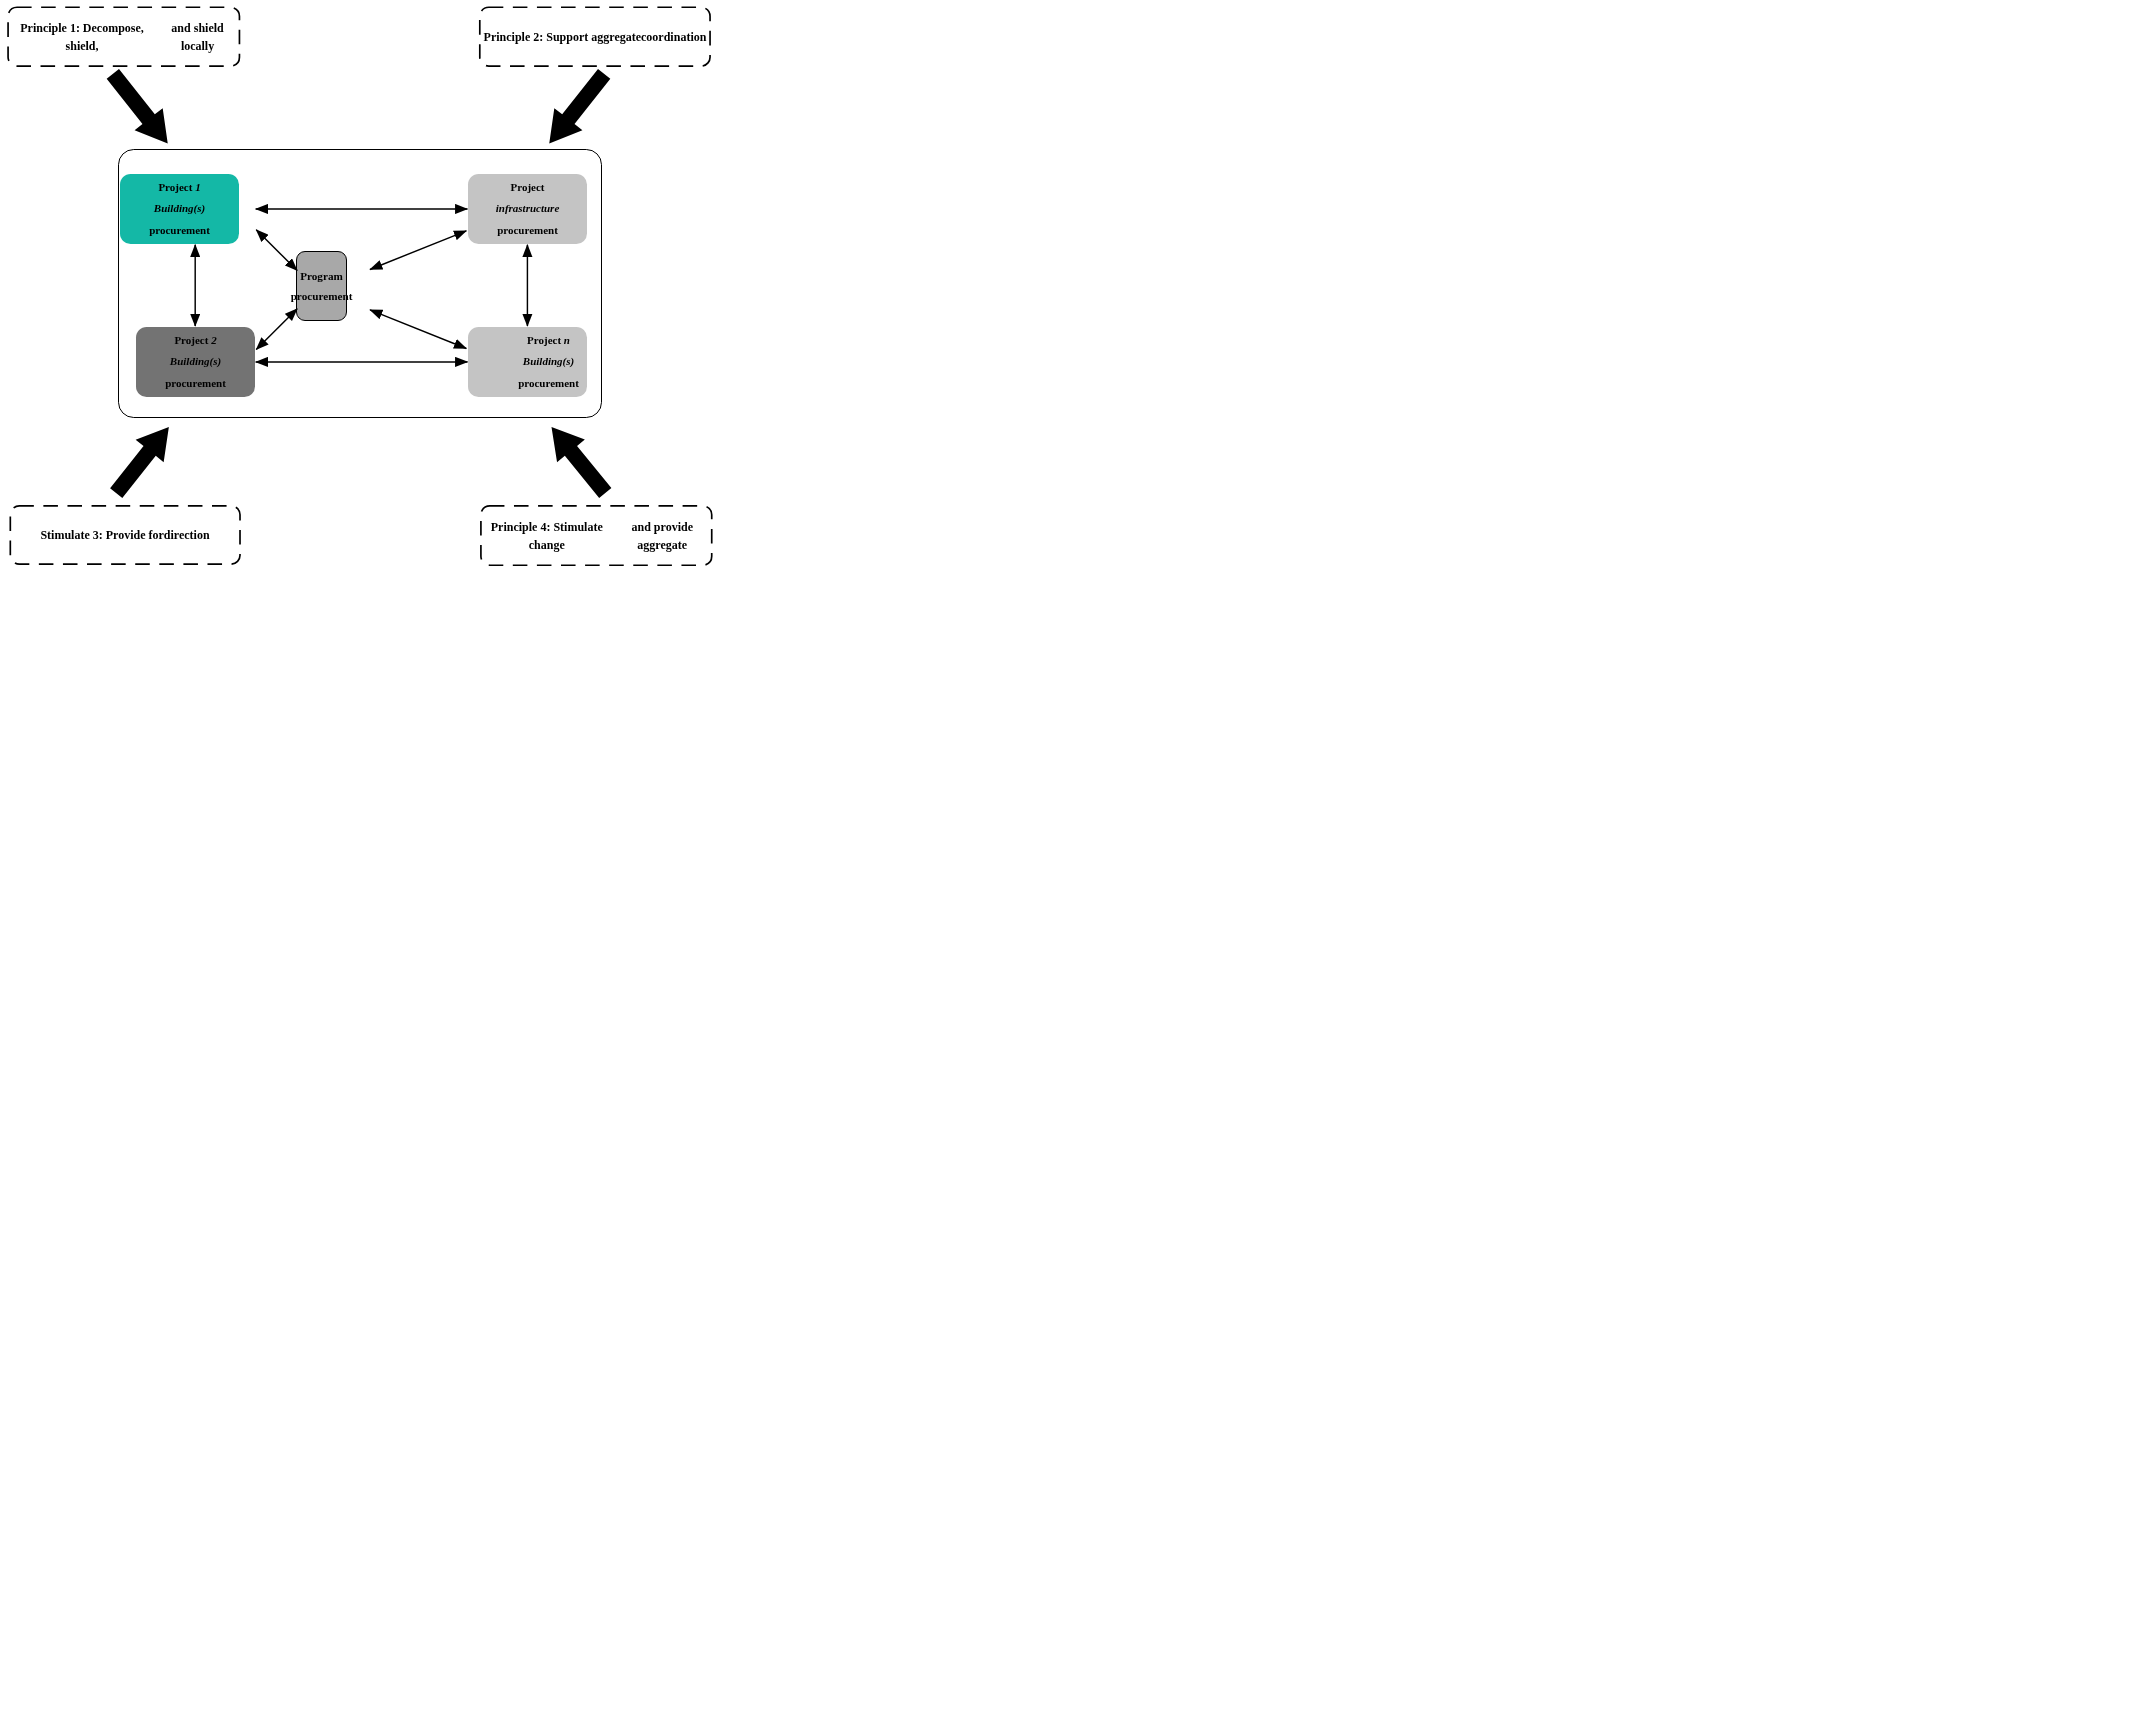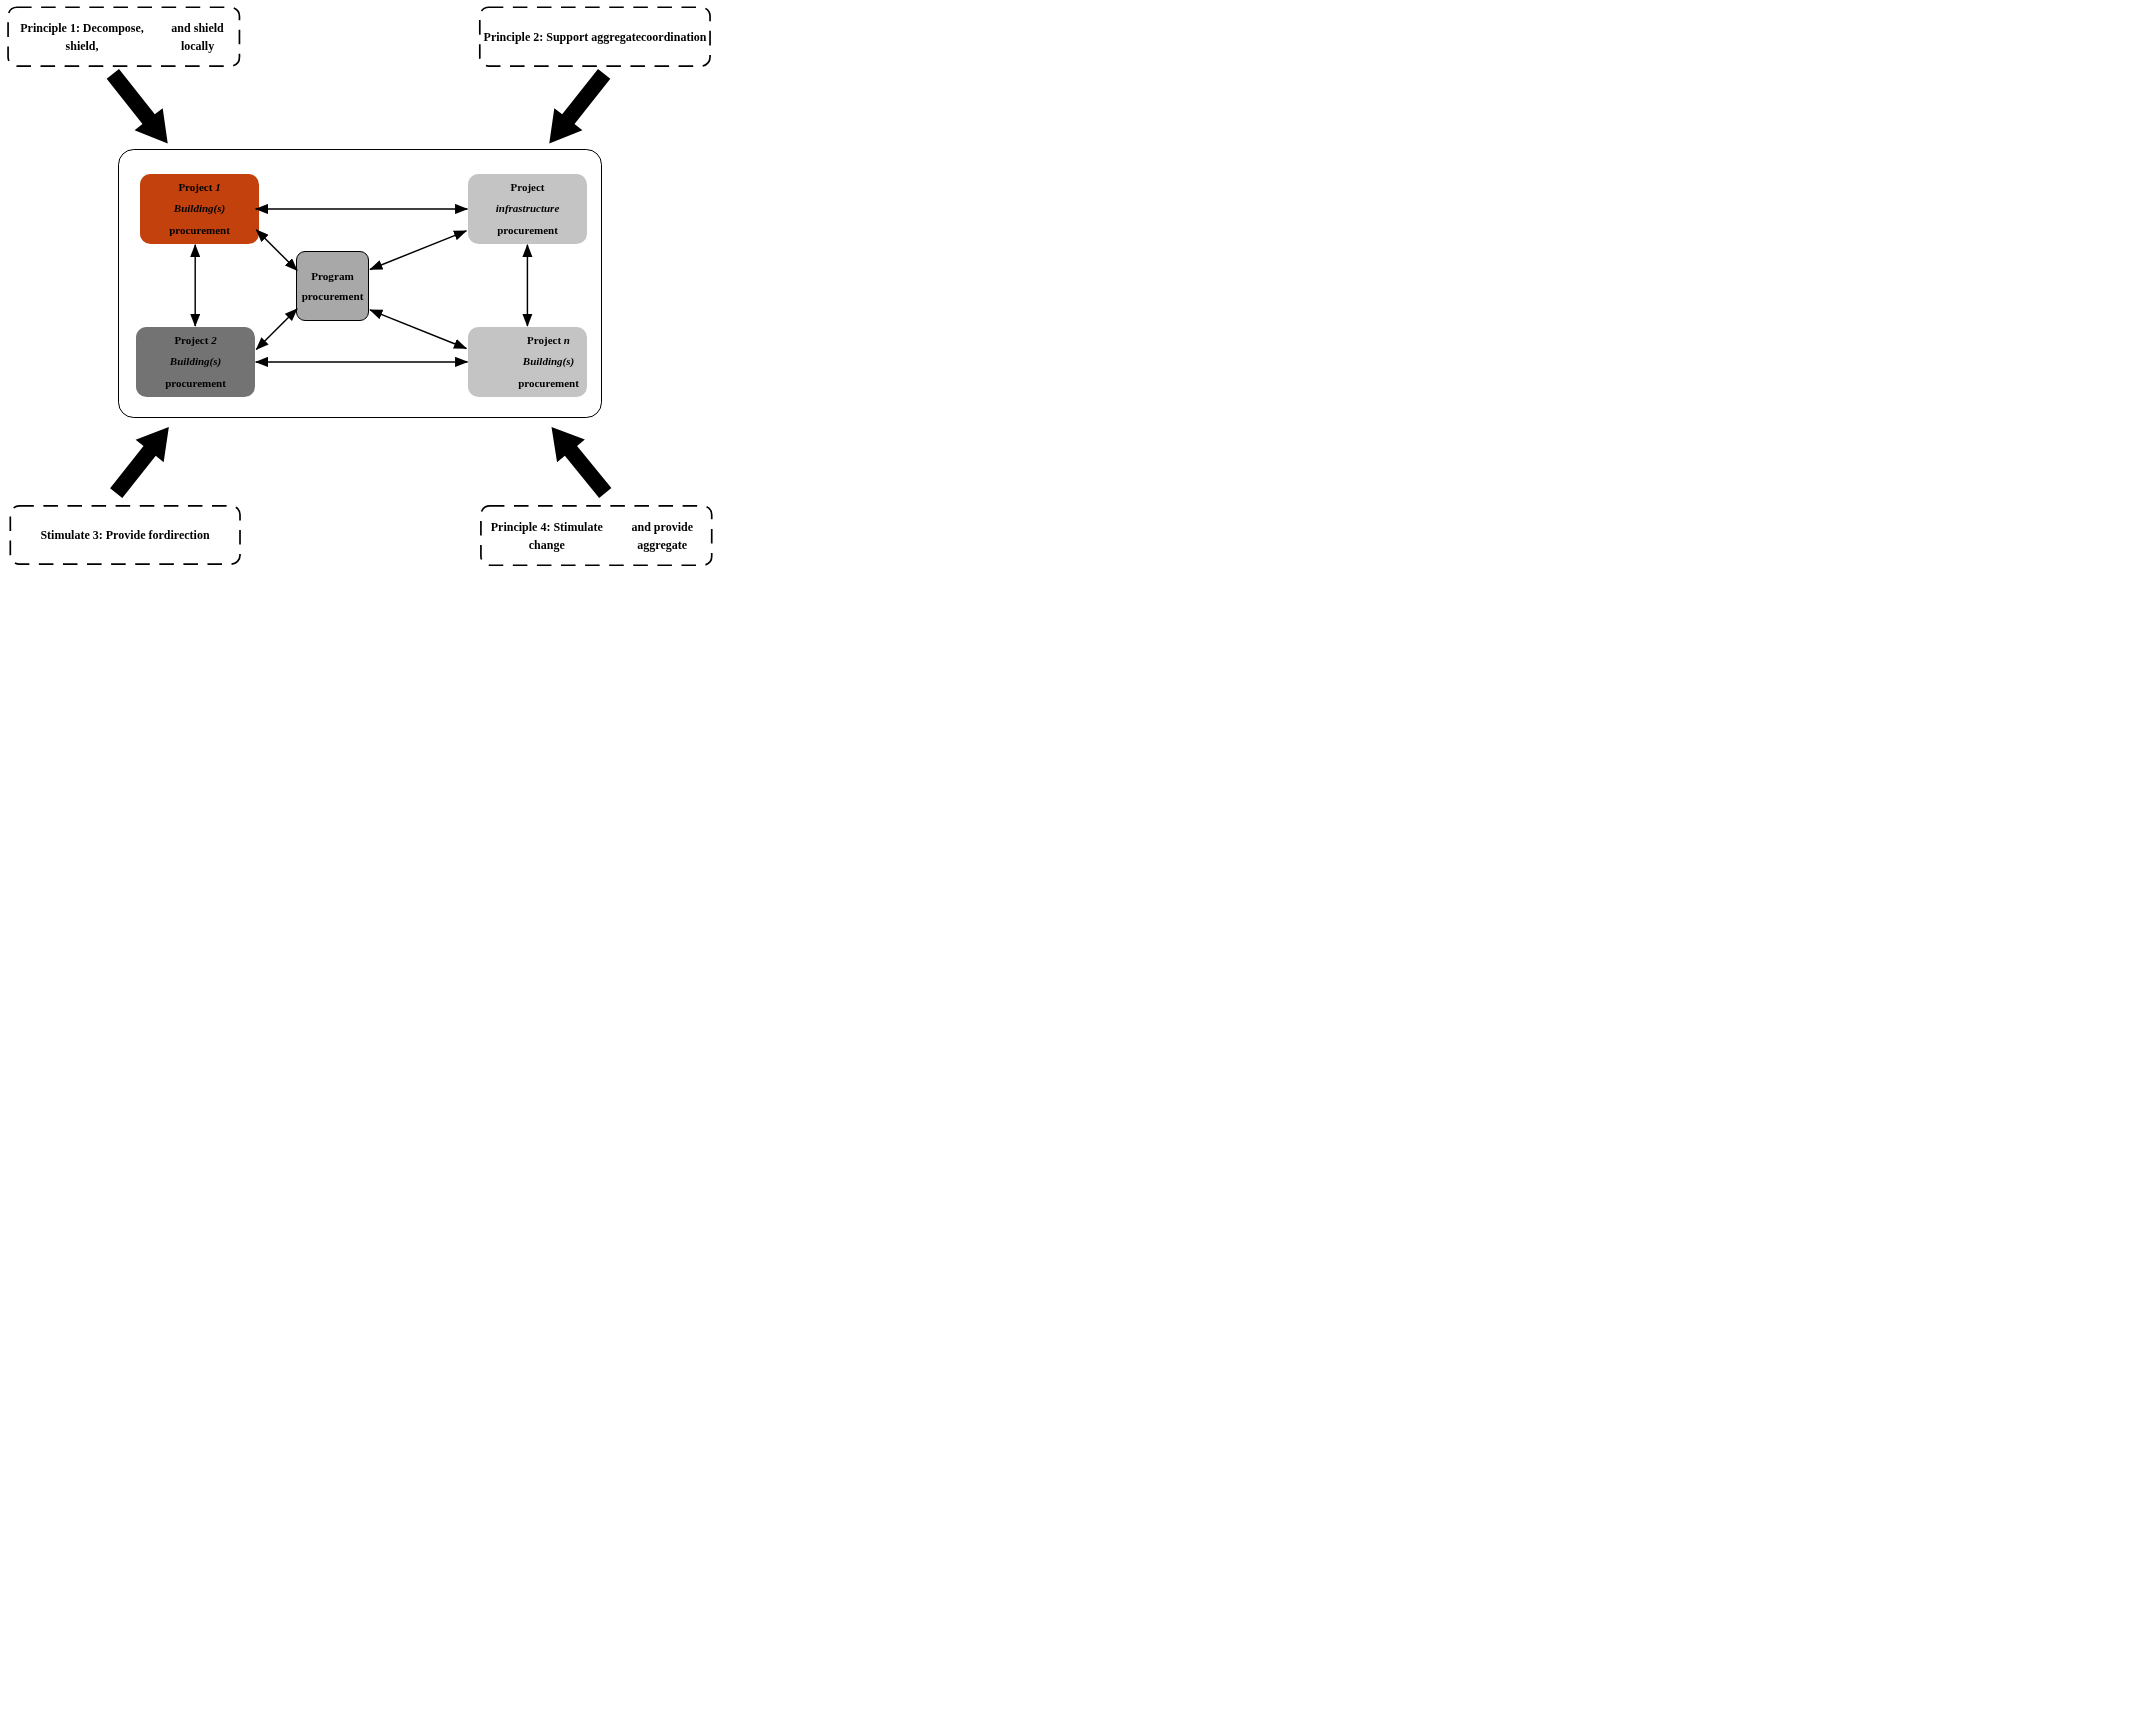--- a/index.html
+++ b/index.html
@@ -51,37 +51,37 @@
     box-sizing: border-box;
     white-space: pre-wrap;
   }
   .project-node {
     width: 119px; height: 70px;
     font-size: 11px;
     line-height: 1.95;
   }
   .program-node {
     left: 296px; top: 251px;
-    width: 73px; height: 70px;
+    width: 51px; height: 70px;
     border: 1.4px solid #000;
     border-radius: 9px;
     font-size: 11.2px;
     line-height: 1.8;
   }
   .em { font-style: italic; }
   .node-line, .principle-line { display: block; }
 </style>
 </head>
 <body>
 
 <div id="page">
 
   <div class="container-box"></div>
 
-  <div class="node project-node" style="left:140px; top:174px; background:#c2410c;">
+  <div class="node project-node" style="left:120px; top:174px; background:#14b8a6;">
     <span class="node-line"><span>Project</span><span class="em"> 1</span></span>
     <span class="node-line em">Building(s)</span>
     <span class="node-line">procurement</span>
   </div>
 
   <div class="node project-node" style="left:468px; top:174px; background:#c4c4c4;">
     <span class="node-line"><span>Project</span><span class="em"></span></span>
     <span class="node-line em">infrastructure</span>
     <span class="node-line">procurement</span>
   </div>

